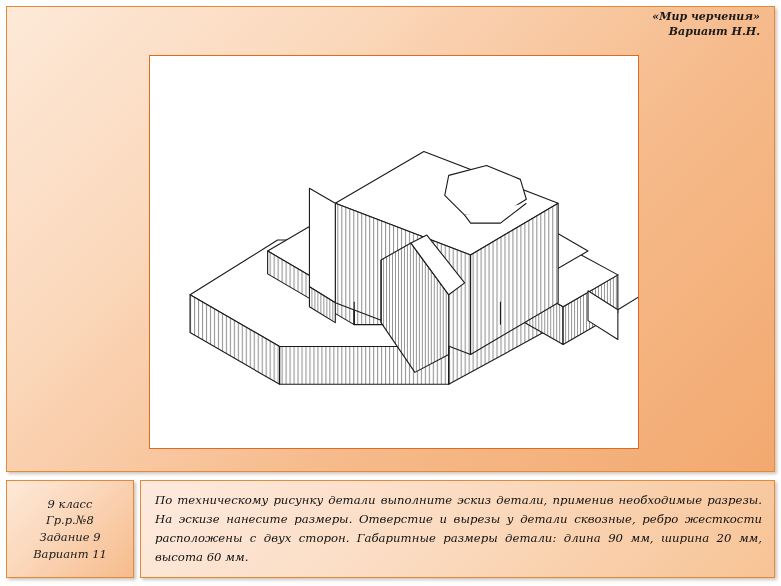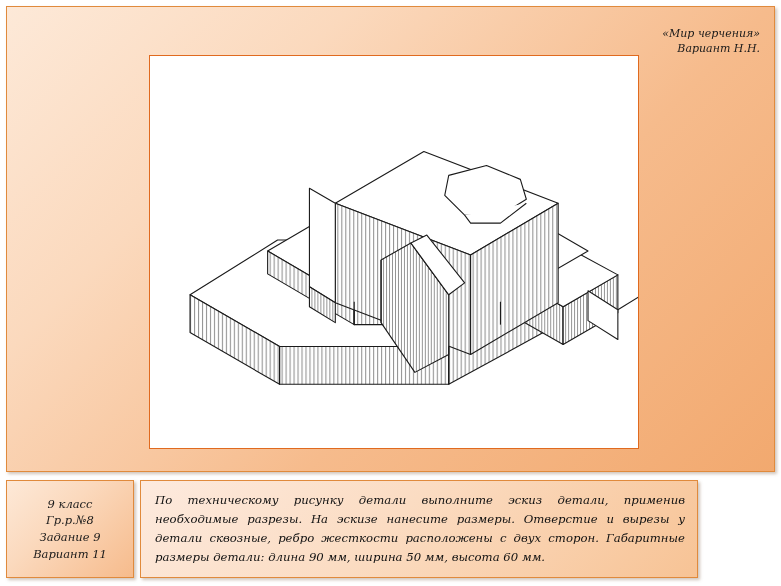--- a/index.html
+++ b/index.html
@@ -28,27 +28,28 @@
     width: 769px;
     height: 466px;
     box-sizing: border-box;
     border: 1px solid #e08a3c;
     background: linear-gradient(135deg, #fde9d8 0%, #fbd9bd 28%, #f6bb8c 62%, #f2a96f 100%);
     box-shadow: 2px 2px 3px rgba(120,90,60,0.35);
   }
   .credits {
     position: absolute;
     right: 14px;
-    top: 20px;
+    top: 3px;
     text-align: right;
     font-family: "DejaVu Serif", serif;
     font-style: italic;
     font-size: 11px;
     color: #1a1a1a;
     line-height: 1.35;
+    font-weight: bold;
   }
   .credits div { white-space: nowrap; }
 
   
   .drawing-frame {
     position: absolute;
     left: 142px;
     top: 48px;
     width: 490px;
     height: 394px;
@@ -60,21 +61,21 @@
     display: block;
     width: 100%;
     height: 100%;
   }
 
   
   .bottom-row {
     position: absolute;
     left: 6px;
     top: 480px;
-    width: 692px;
+    width: 769px;
     height: 98px;
     display: flex;
     gap: 6px;
   }
   .task-info {
     width: 128px;
     box-sizing: border-box;
     border: 1px solid #e08a3c;
     background: linear-gradient(135deg, #fde9d8 0%, #fbd9bd 40%, #f6bb8c 100%);
     box-shadow: 2px 2px 3px rgba(120,90,60,0.35);
@@ -178,16 +179,16 @@
 
   </div>
 
   <div class="bottom-row">
     <div class="task-info">
       <div>9 класс</div>
       <div>Гр.р.№8</div>
       <div>Задание 9</div>
       <div>Вариант 11</div>
     </div>
-    <div class="task-text">По техническому рисунку детали выполните эскиз детали, применив необходимые разрезы. На эскизе нанесите размеры. Отверстие и вырезы у детали сквозные, ребро жесткости расположены с двух сторон. Габаритные размеры детали: длина 90 мм, ширина 50 мм, высота 60 мм.</div>
+    <div class="task-text">По техническому рисунку детали выполните эскиз детали, применив необходимые разрезы. На эскизе нанесите размеры. Отверстие и вырезы у детали сквозные, ребро жесткости расположены с двух сторон. Габаритные размеры детали: длина 90 мм, ширина 20 мм, высота 60 мм.</div>
   </div>
 
 </div>
 
 </body></html>

